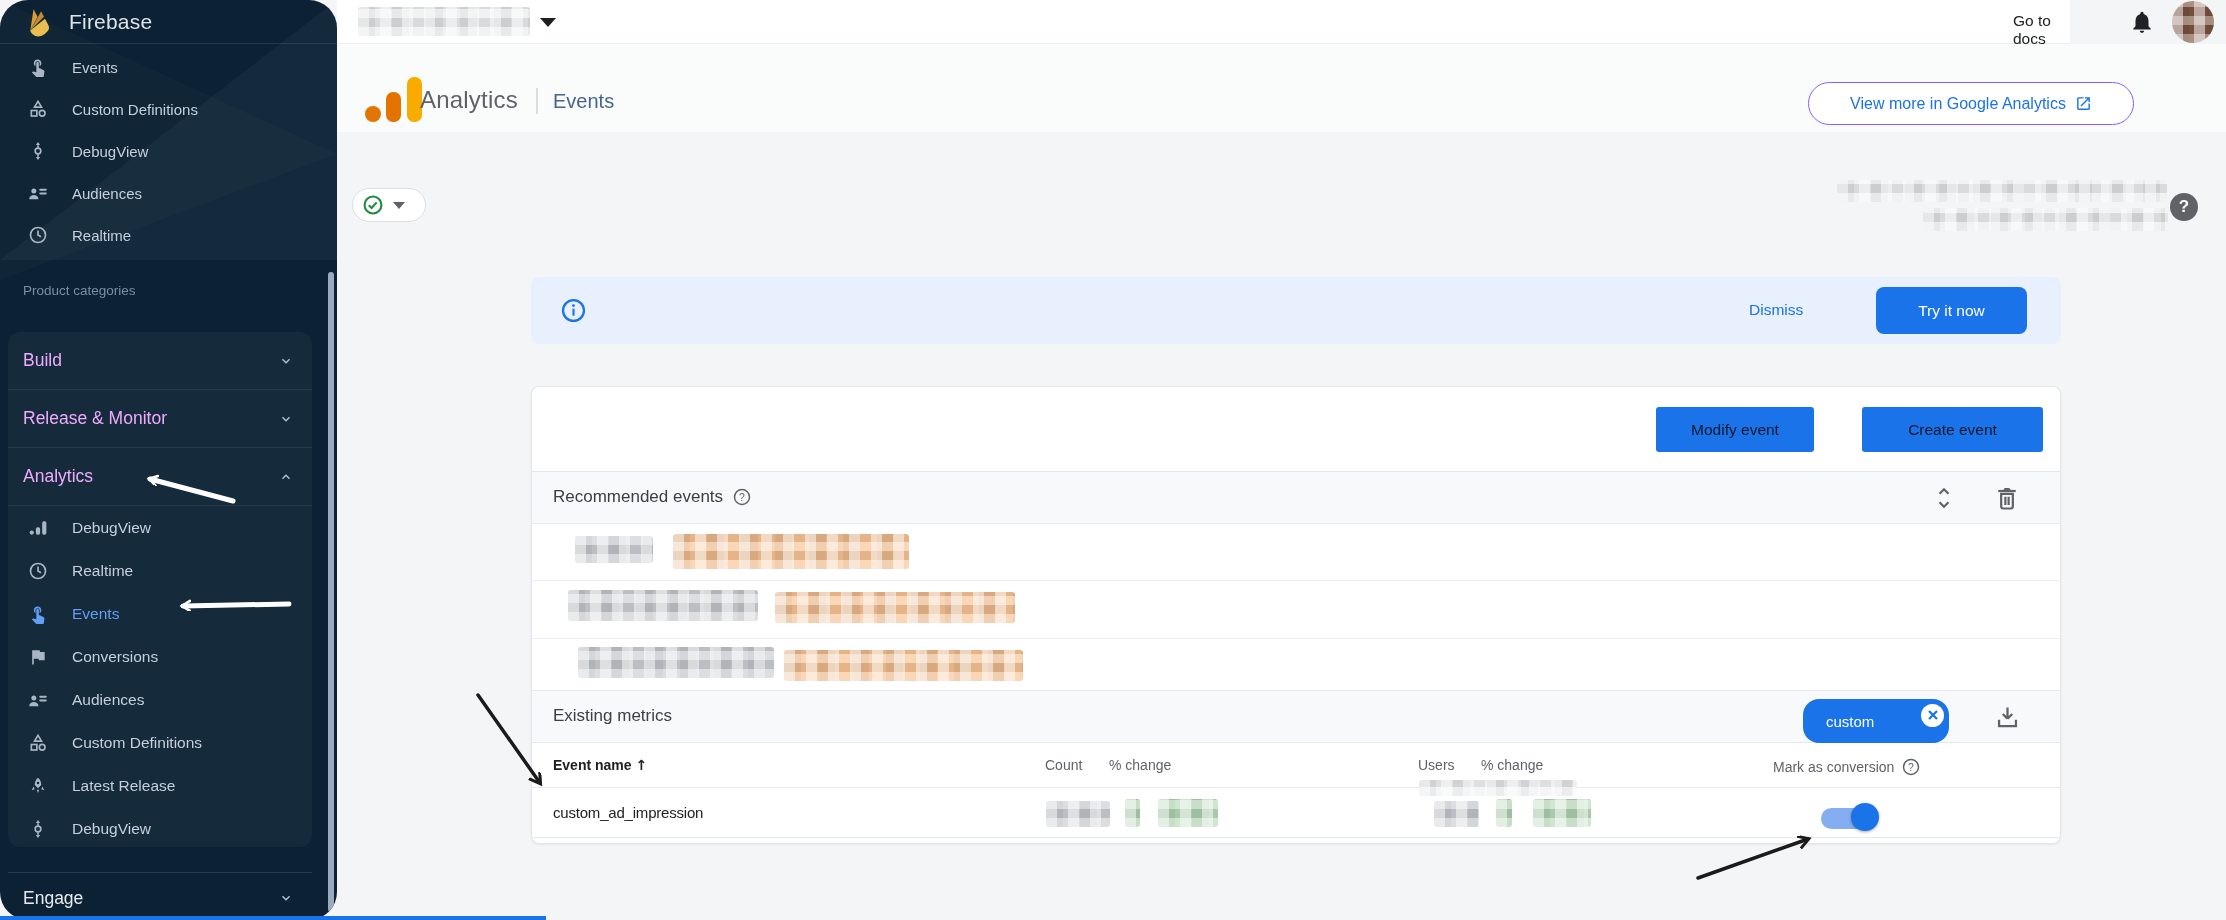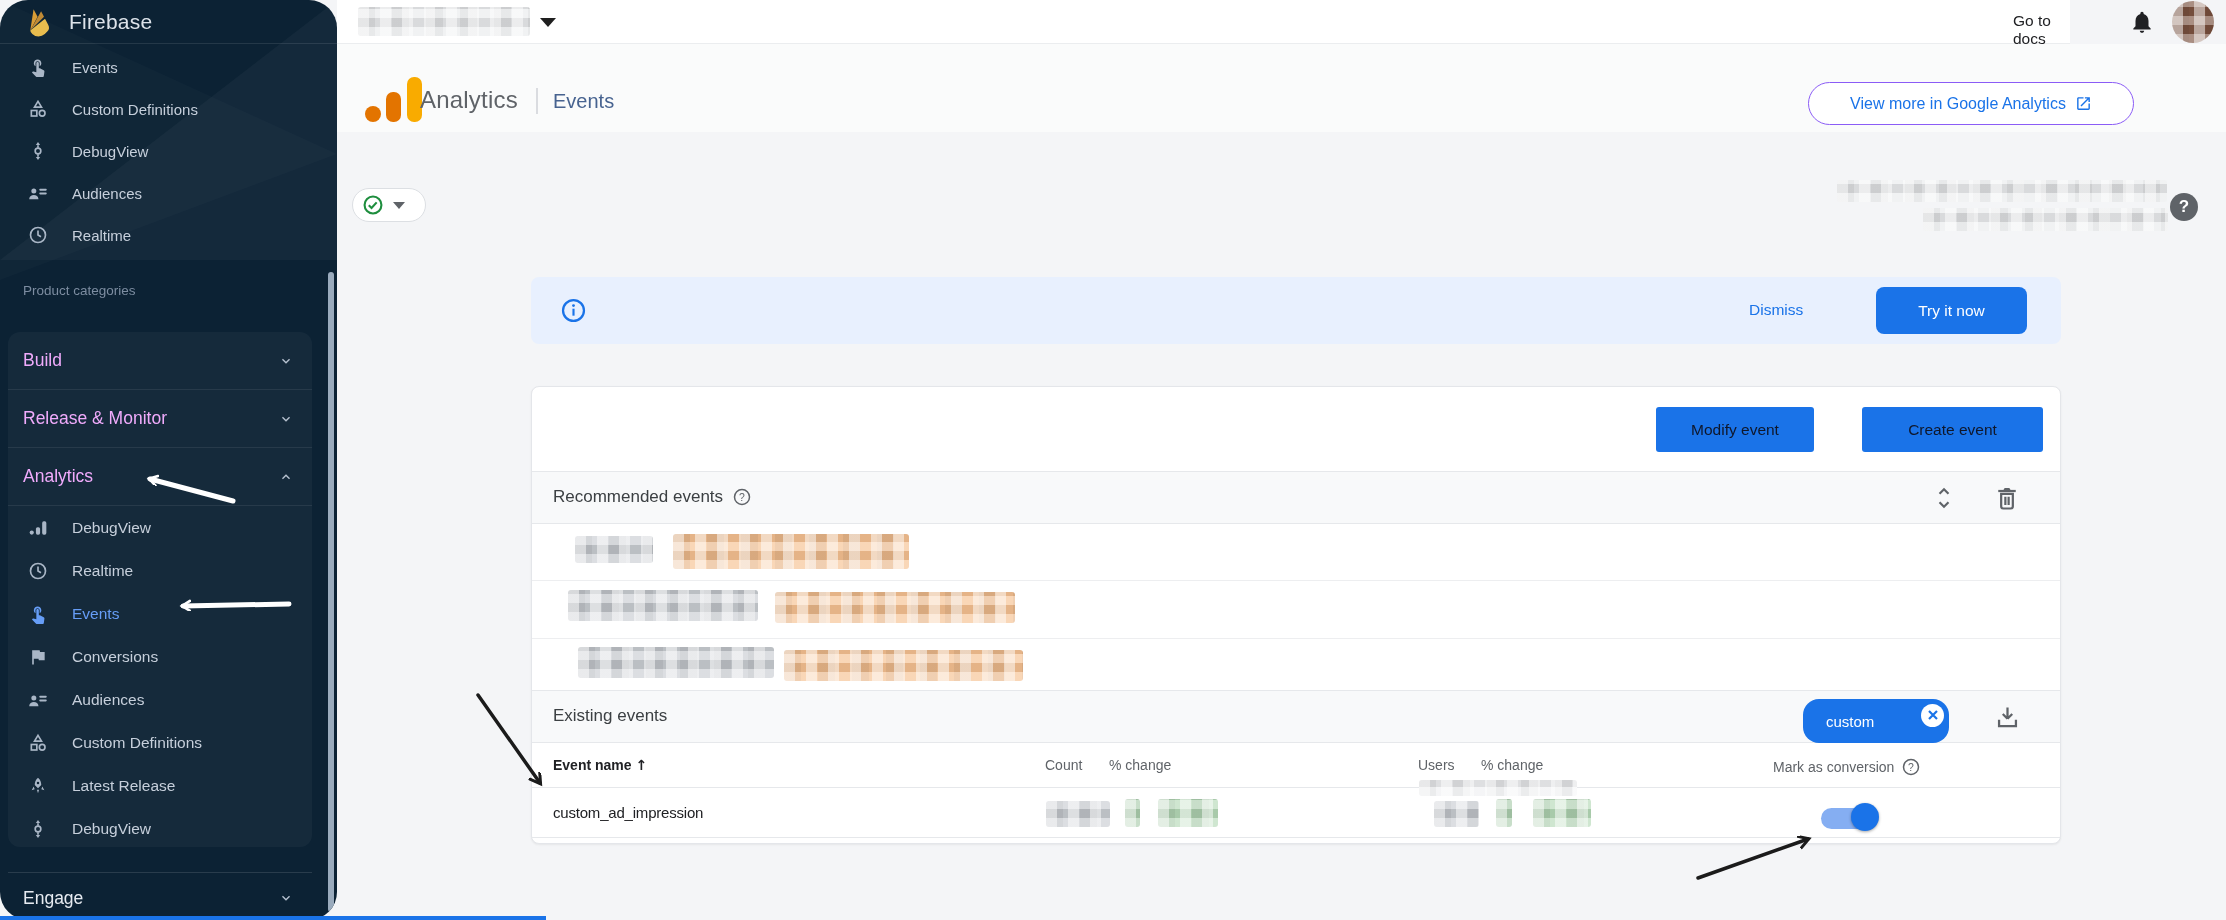--- a/index.html
+++ b/index.html
@@ -368,21 +368,21 @@
       <div class="abs blur blur-gray" style="left:36px;top:10px;width:190px;height:31px;"></div>
       <div class="abs blur blur-orange" style="left:243px;top:12px;width:240px;height:31px;"></div>
     </div>
     <div class="evrow r3">
       <div class="abs blur blur-gray" style="left:46px;top:9px;width:196px;height:31px;"></div>
       <div class="abs blur blur-orange" style="left:252px;top:12px;width:239px;height:31px;"></div>
     </div>
 
     <div class="sec-band band-exist">
       <div class="sec-title">
-          <span>Existing events</span>
+          <span>Existing metrics</span>
         </div>
       <div class="chip">
         <span>custom</span>
         <span class="chip-x">
           <svg width="12" height="12" viewBox="0 0 12 12" stroke="var(--accent,#1a73e8)" stroke-width="2.2">
               <path d="M2 2l8 8M10 2l-8 8"></path>
             </svg>
         </span>
       </div>
       <svg class="dl" viewBox="0 0 24 24" fill="none" stroke="currentColor" stroke-width="2">

